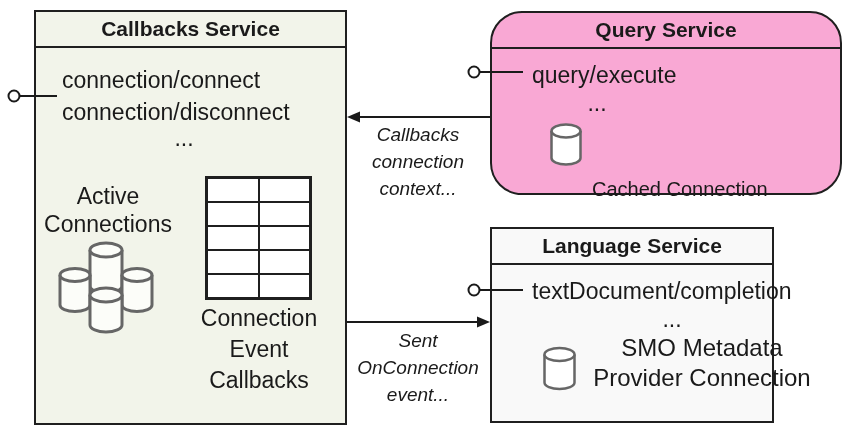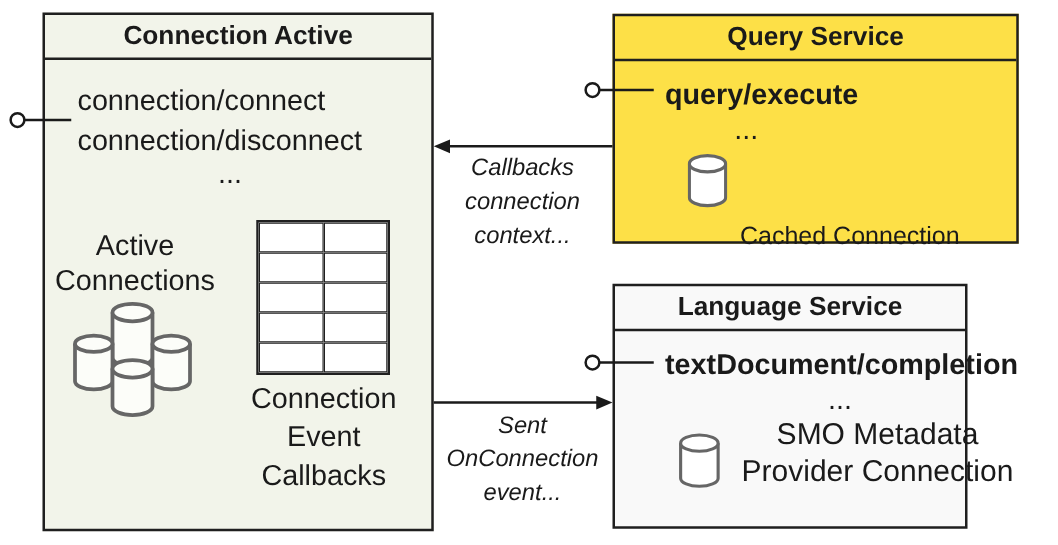--- a/index.html
+++ b/index.html
@@ -2,58 +2,58 @@
 <html><head>
 <meta charset="utf-8">
 <style>
   html,body{margin:0;padding:0;background:#ffffff;}
   .canvas{
     position:relative;width:846px;height:436px;background:#ffffff;overflow:hidden;
     font-family:"Liberation Sans",sans-serif;color:#1a1a1a;
   }
   .box{position:absolute;border:2px solid #1f1f1f;box-sizing:border-box;}
   .box-conn{left:34px;top:10px;width:313px;height:415px;background:#f2f4ea;}
-  .box-query{left:490px;top:11px;width:325px;height:184px;background:#fde047;}
+  .box-query{left:490px;top:11px;width:352px;height:184px;background:#f9a8d4;border-radius:32px;}
   .box-lang{left:490px;top:227px;width:284px;height:196px;background:#f9f9f9;}
   .box-title{
     height:34px;border-bottom:2px solid #1f1f1f;display:flex;align-items:center;justify-content:center;
     font-size:21px;font-weight:bold;
   }
   .abs{position:absolute;}
   .methods{left:26px;top:52px;font-size:23px;line-height:32px;width:244px;}
   .methods .dots{text-align:center;margin-top:-6px;}
   .active-label{left:2px;top:170px;width:140px;text-align:center;font-size:23px;line-height:28px;}
   .cluster-svg{left:20px;top:228px;}
   .cb-table{
     left:169px;top:164px;width:107px;height:124px;background:#ffffff;
     border:2px solid #1f1f1f;box-sizing:border-box;
     display:grid;grid-template-columns:1fr 1fr;grid-template-rows:repeat(5,1fr);
   }
   .cb-cell{border:1px solid #1f1f1f;background:#ffffff;}
   .cb-label{left:148px;top:291px;width:150px;text-align:center;font-size:23px;line-height:31px;}
-  .svc-method{left:40px;top:47px;font-size:23px;line-height:30px;white-space:nowrap;font-weight:bold;}
+  .svc-method{left:40px;top:47px;font-size:23px;line-height:30px;white-space:nowrap;}
   .svc-dots{font-size:23px;text-align:center;}
   .q-dots{left:40px;top:77px;width:130px;}
   .l-dots{left:40px;top:77px;width:280px;}
   .q-row-icon{left:58px;top:110px;}
   .q-row-label{left:100px;top:122px;height:44px;display:flex;align-items:center;font-size:20px;white-space:nowrap;margin-top:32px;}
   .l-row-icon{left:51px;top:117px;}
   .l-row-label{left:85px;top:104px;width:250px;text-align:center;font-size:24px;line-height:30px;}
   .edge-label{position:absolute;font-size:19px;font-style:italic;text-align:center;line-height:27px;}
   .lbl-requests{left:352px;top:121px;width:132px;}
   .lbl-sent{left:350px;top:327px;width:136px;}
   .connector-layer{position:absolute;left:0;top:0;pointer-events:none;}
 </style>
 </head>
 <body>
 
 <div class="canvas">
 
   <div class="box box-conn">
-    <div class="box-title">Connection Active</div>
+    <div class="box-title">Callbacks Service</div>
 
     <div class="abs methods">
       <div>connection/connect</div>
       <div>connection/disconnect</div>
       <div class="dots">...</div>
     </div>
 
     <div class="abs active-label">
       <div>Active</div>
       <div>Connections</div>

